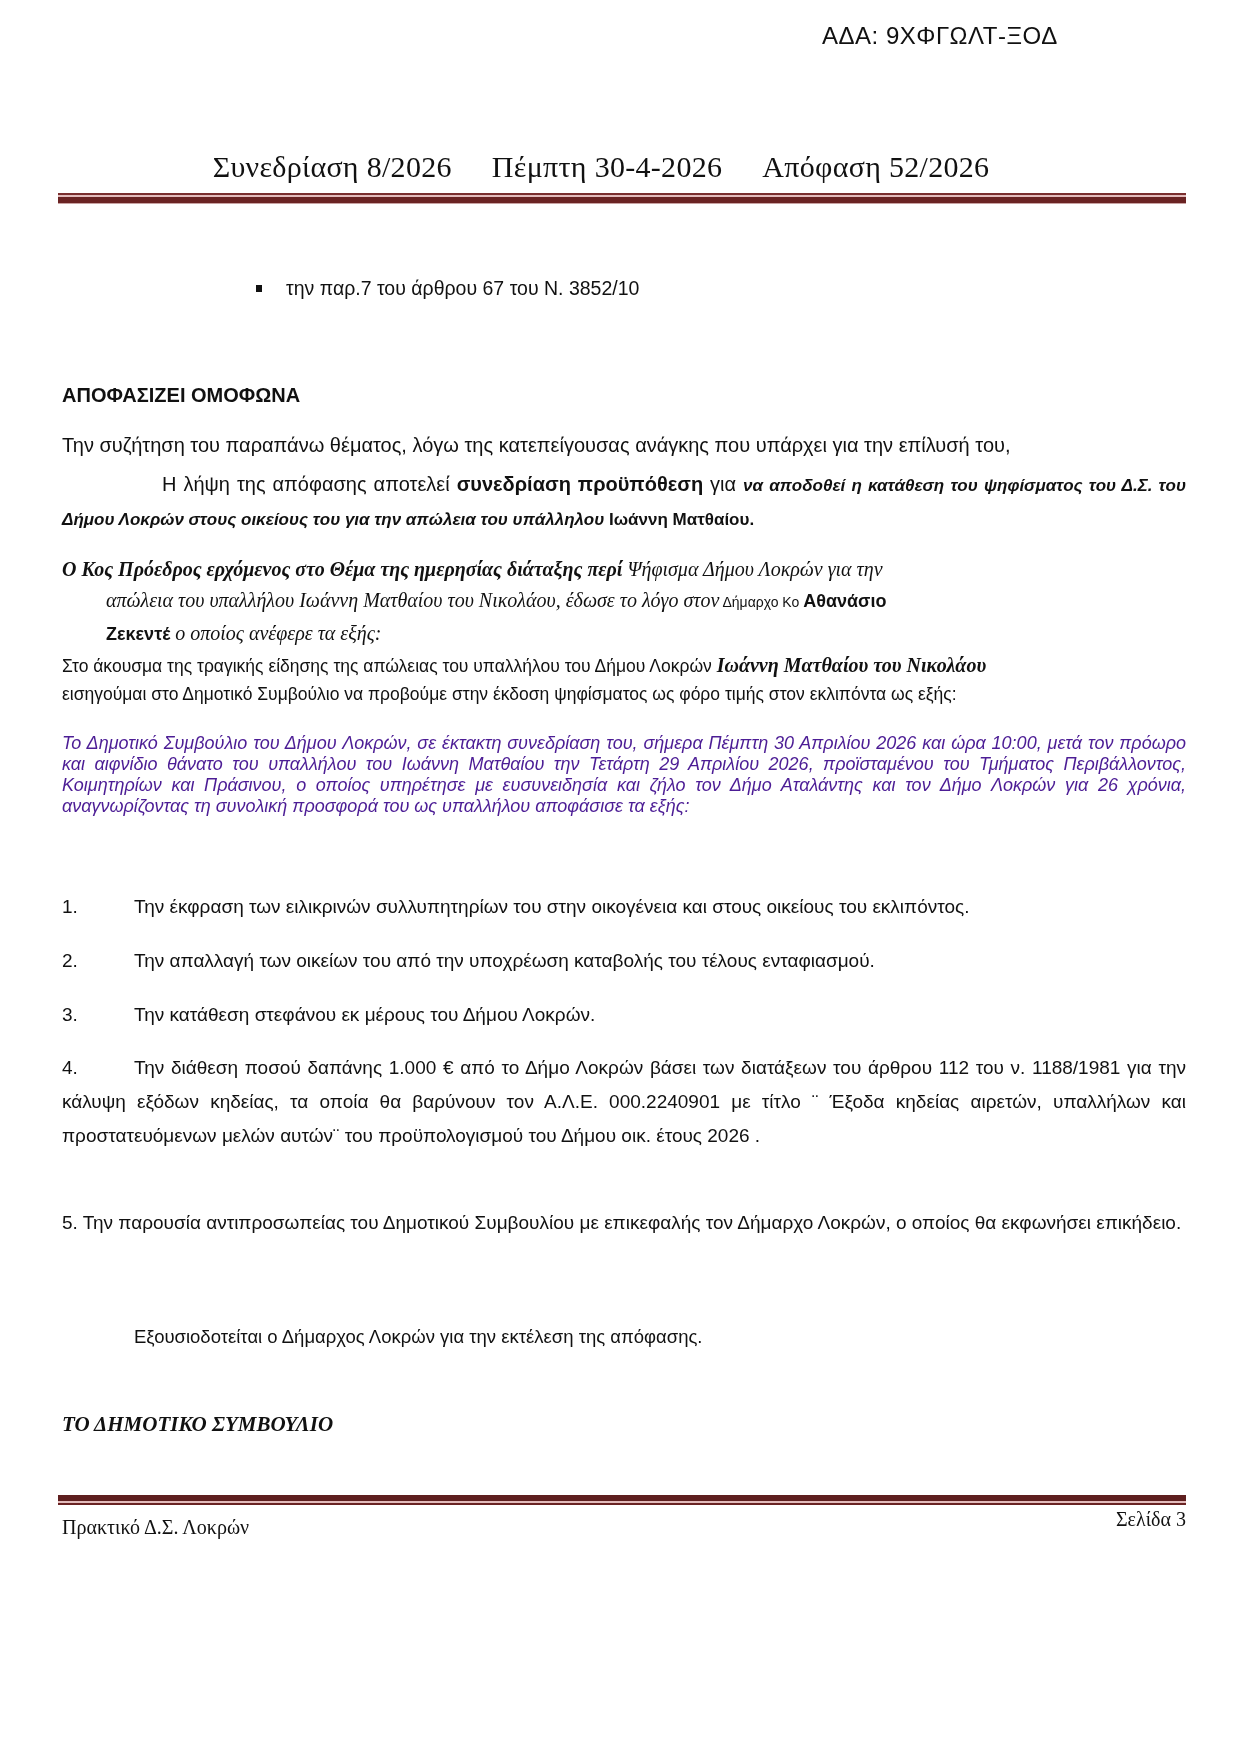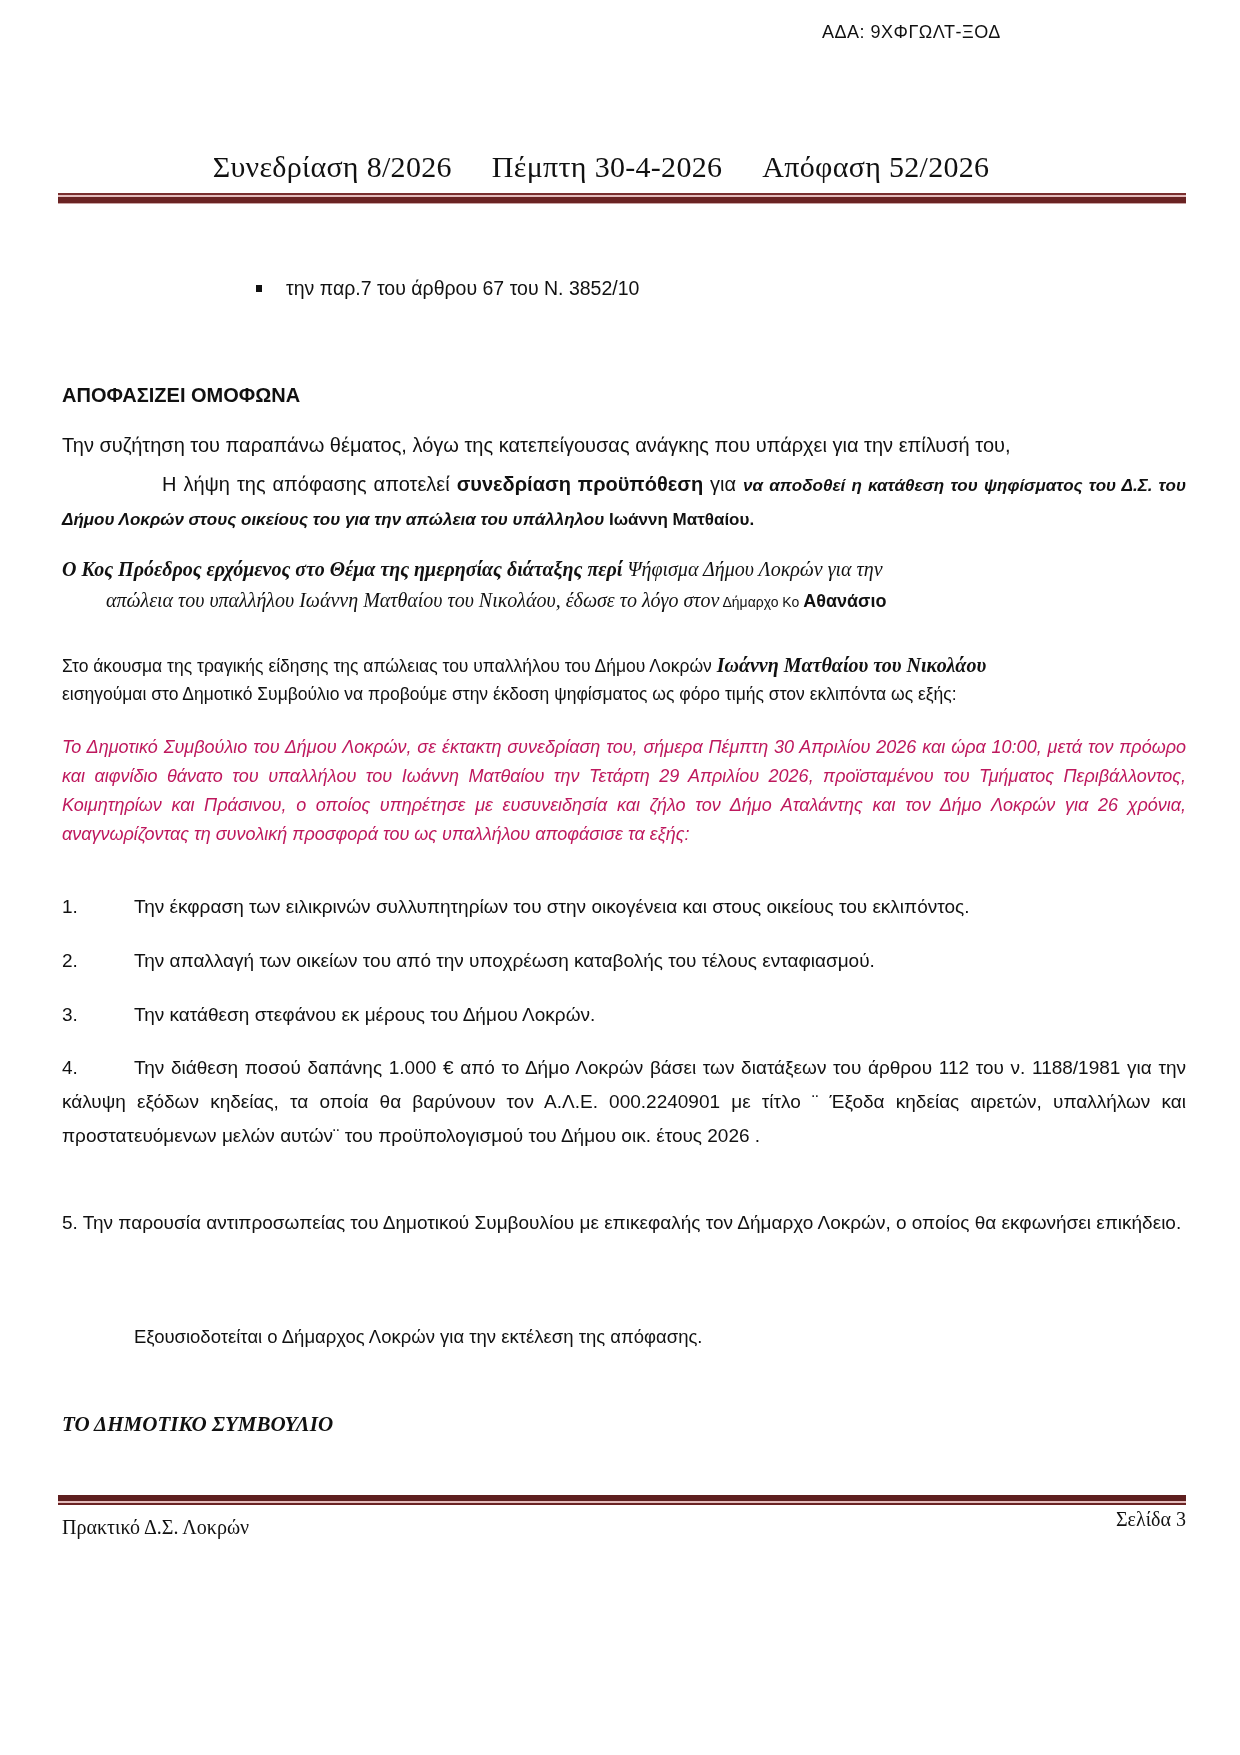--- a/index.html
+++ b/index.html
@@ -1,21 +1,21 @@
 <!DOCTYPE html>
 <html><head>
 <meta charset="utf-8">
 <style>
   html, body { margin: 0; padding: 0; background: #ffffff; }
   body { width: 1240px; height: 1755px; position: relative; overflow: hidden; color: #111; }
   .sans { font-family: "Liberation Sans", "DejaVu Sans", sans-serif; }
   .serif { font-family: "Liberation Serif", "DejaVu Serif", serif; }
   .narrow { font-family: "Liberation Sans Narrow", "Liberation Sans", sans-serif; }
 
-  .ada { position: absolute; left: 822px; top: 22px; font-size: 18px; letter-spacing: 0.5px; }
+  .ada { position: absolute; left: 822px; top: 22px; font-size: 24px; letter-spacing: 0.5px; }
 
   .session-header { position: absolute; left: 0; top: 150px; width: 1128px; text-align: center;
     font-size: 30px; letter-spacing: 0.3px; padding-left: 37px; }
   .session-header span { display: inline-block; }
   .session-header .gap { width: 40px; }
 
   .rule-top { position: absolute; left: 58px; top: 193px; width: 1128px; }
   .rule-top .thin1 { height: 2px; background: #7a2f2f; }
   .rule-top .light { height: 2px; background: #e3bcbc; }
   .rule-top .thick { height: 6px; background: #6a2323; }
@@ -38,22 +38,22 @@
   .bi-small { font-style: italic; font-weight: bold; font-size: 17px; }
 
   .para-chair { position: absolute; left: 62px; top: 554px; width: 1124px; font-size: 20px; line-height: 31px; }
   .para-chair .cont { padding-left: 44px; }
   .it { font-style: italic; }
   .b { font-weight: bold; }
 
   .para-hear { position: absolute; left: 62px; top: 651px; width: 1124px; font-size: 17.5px; line-height: 28px; }
   .para-hear .name { font-family: "Liberation Serif", "DejaVu Serif", serif; font-style: italic; font-weight: bold; font-size: 20px; }
 
-  .resolution { position: absolute; left: 62px; top: 733px; width: 1124px; font-size: 18px; line-height: 29px;
-    color: #be185d; font-style: italic; text-align: justify; }
+  .resolution { position: absolute; left: 62px; top: 733px; width: 1124px; font-size: 18px; line-height: 21px;
+    color: #4c1d95; font-style: italic; text-align: justify; }
 
   .num-item { position: absolute; left: 62px; width: 1124px; font-size: 19px; line-height: 34px; }
   .num-item .n { display: inline-block; width: 72px; }
   .num-item.justify { text-align: justify; }
 
   .authorize { position: absolute; left: 134px; top: 1326px; font-size: 18.5px; }
   .council { position: absolute; left: 62px; top: 1412px; font-size: 21px; font-style: italic; font-weight: bold; }
 
   .footer-left { position: absolute; left: 62px; top: 1516px; font-size: 20px; }
   .footer-right { position: absolute; right: 54px; top: 1508px; font-size: 20px; }
@@ -84,20 +84,21 @@
 <div class="heading-omof sans">ΑΠΟΦΑΣΙΖΕΙ ΟΜΟΦΩΝΑ</div>
 <div class="line-discuss sans">Την συζήτηση του παραπάνω θέματος, λόγω της κατεπείγουσας ανάγκης που υπάρχει για την επίλυσή του,</div>
 
 <div class="para-decision narrow">
   <span class="indent"></span><span>Η λήψη της απόφασης αποτελεί </span><span class="b">συνεδρίαση προϋπόθεση</span><span> για </span><span class="bi-small">να αποδοθεί η κατάθεση του ψηφίσματος του Δ.Σ. του Δήμου Λοκρών στους οικείους του για την απώλεια του υπάλληλου</span><span class="b" style="font-size:17px"> Ιωάννη Ματθαίου.</span>
 </div>
 
 <div class="para-chair serif">
   <div><span class="it b">Ο Κος Πρόεδρος ερχόμενος στο Θέμα της ημερησίας διάταξης περί</span><span class="it"> Ψήφισμα Δήμου Λοκρών για την</span></div>
   <div class="cont"><span class="it">απώλεια του υπαλλήλου Ιωάννη Ματθαίου του Νικολάου, έδωσε το λόγο στον</span><span class="sans" style="font-size:14px"> Δήμαρχο Κο </span><span class="sans b" style="font-size:18px">Αθανάσιο</span></div>
+  <div class="cont"><span class="sans b" style="font-size:18px">Ζεκεντέ</span><span class="it"> ο οποίος ανέφερε τα εξής:</span></div>
 </div>
 
 <div class="para-hear narrow">
   <div><span>Στο άκουσμα της τραγικής είδησης της απώλειας του υπαλλήλου του Δήμου Λοκρών </span><span class="name">Ιωάννη Ματθαίου του Νικολάου</span></div>
   <div><span>εισηγούμαι στο Δημοτικό Συμβούλιο να προβούμε στην έκδοση ψηφίσματος ως φόρο τιμής στον εκλιπόντα ως εξής:</span></div>
 </div>
 
 <div class="resolution narrow">Το Δημοτικό Συμβούλιο του Δήμου Λοκρών, σε έκτακτη συνεδρίαση του, σήμερα Πέμπτη 30 Απριλίου 2026 και ώρα 10:00, μετά τον πρόωρο και αιφνίδιο θάνατο του υπαλλήλου του Ιωάννη Ματθαίου την Τετάρτη 29 Απριλίου 2026, προϊσταμένου του Τμήματος Περιβάλλοντος, Κοιμητηρίων και Πράσινου, ο οποίος υπηρέτησε με ευσυνειδησία και ζήλο τον Δήμο Αταλάντης και τον Δήμο Λοκρών για 26 χρόνια, αναγνωρίζοντας τη συνολική προσφορά του ως υπαλλήλου αποφάσισε τα εξής:</div>
 
 <div class="num-item narrow" style="top:890px">

